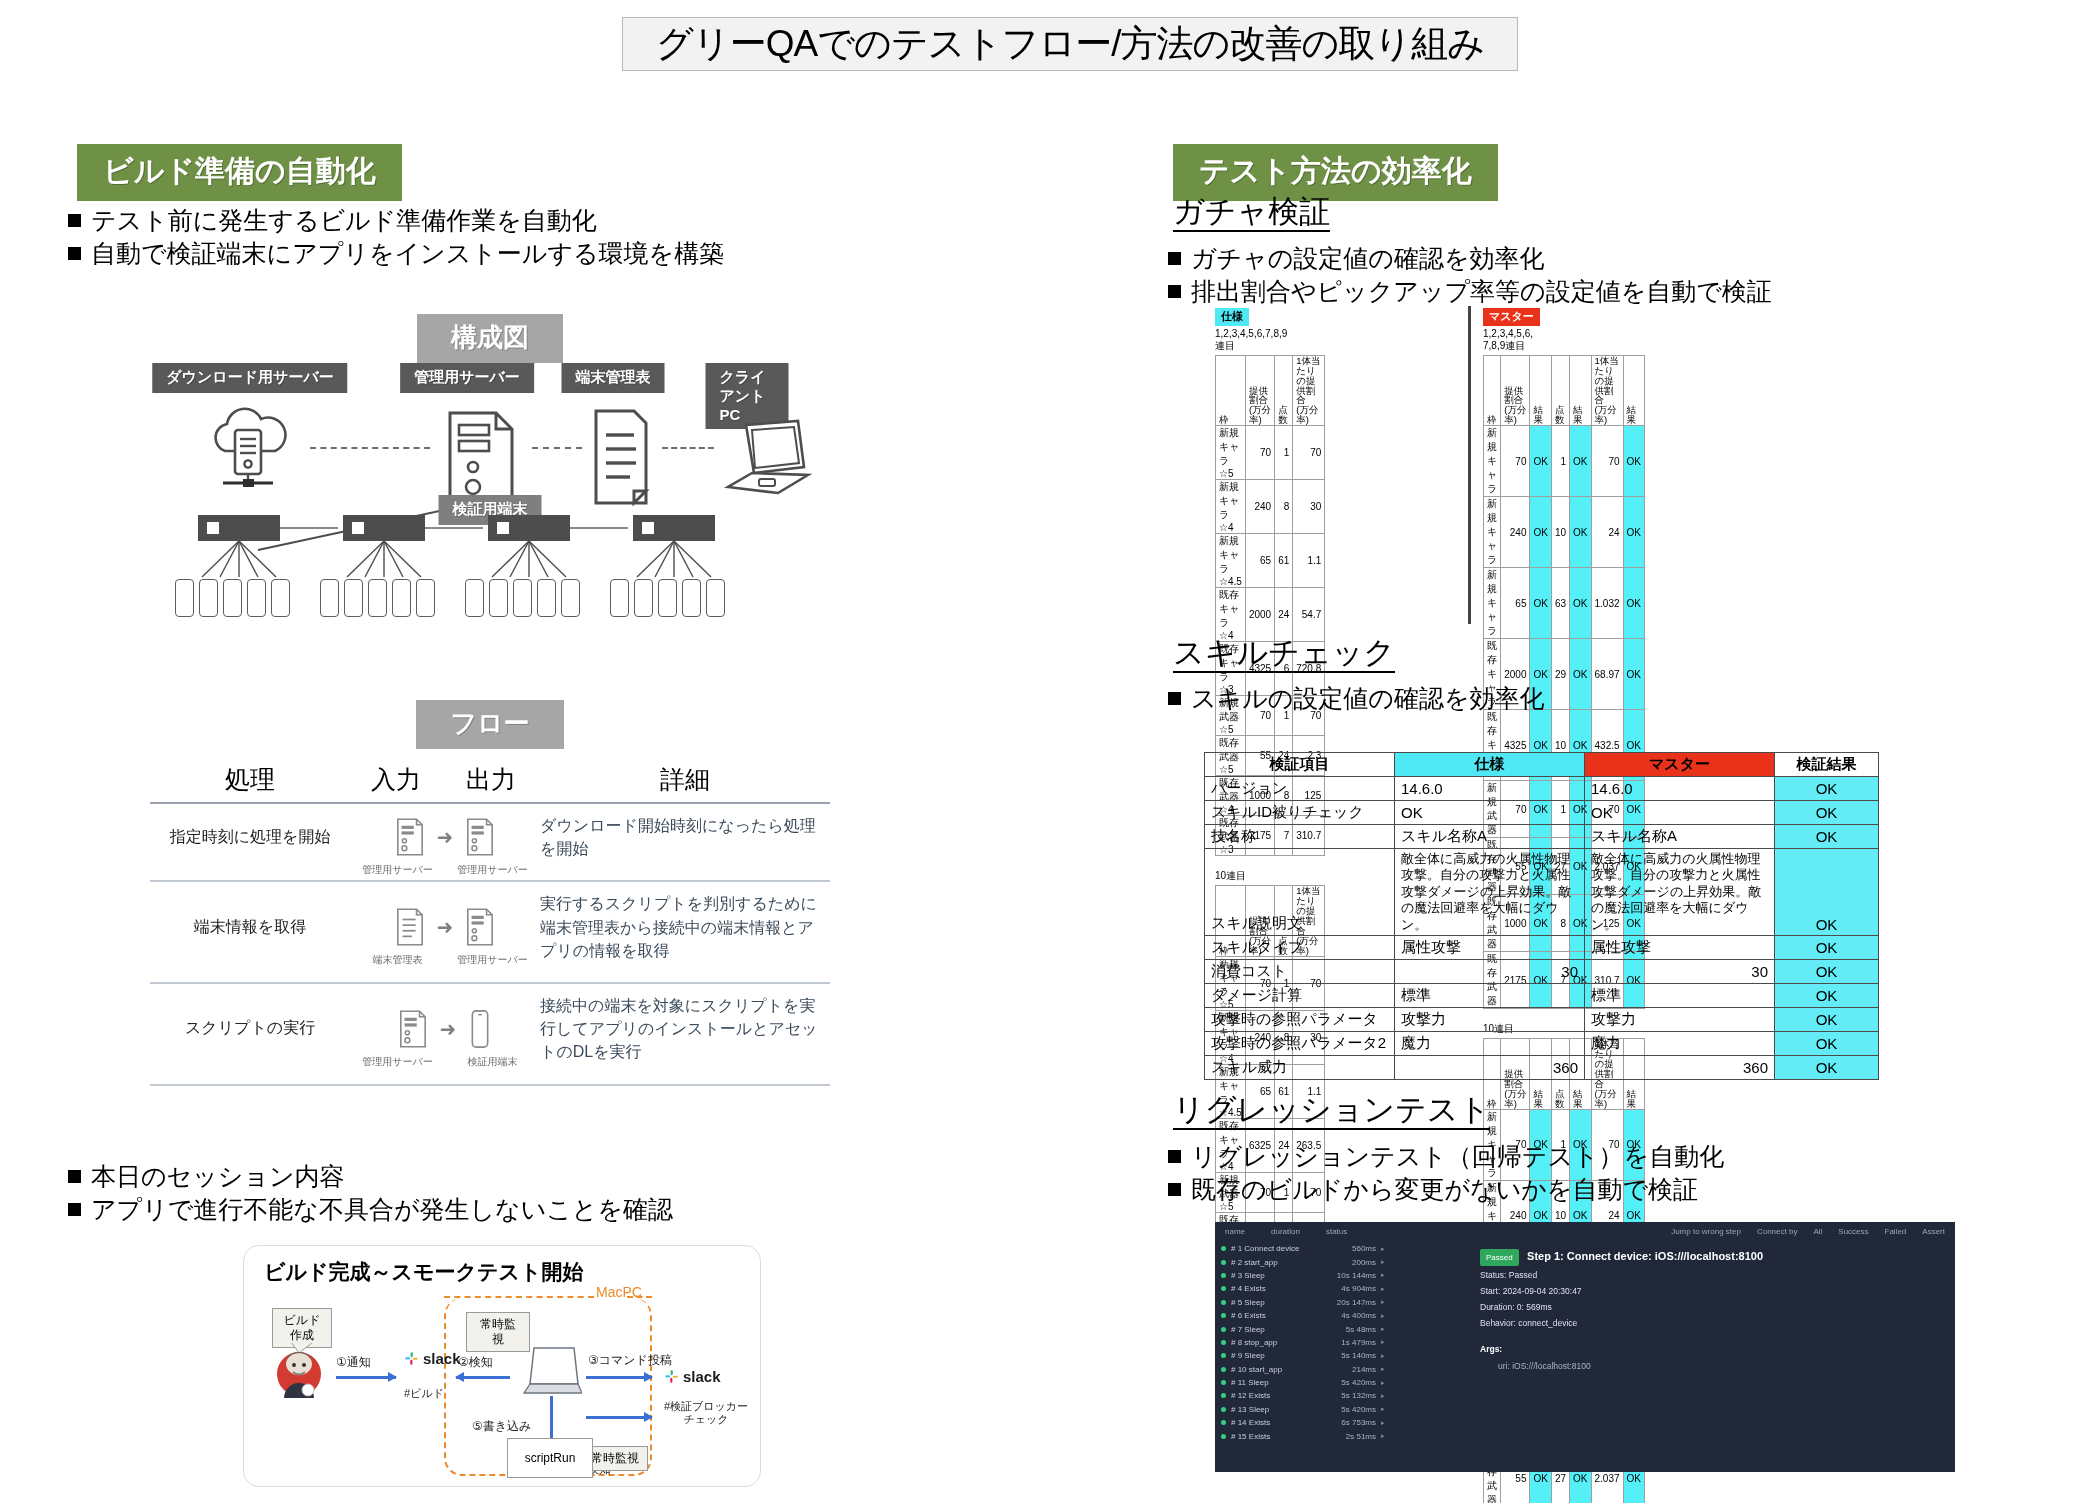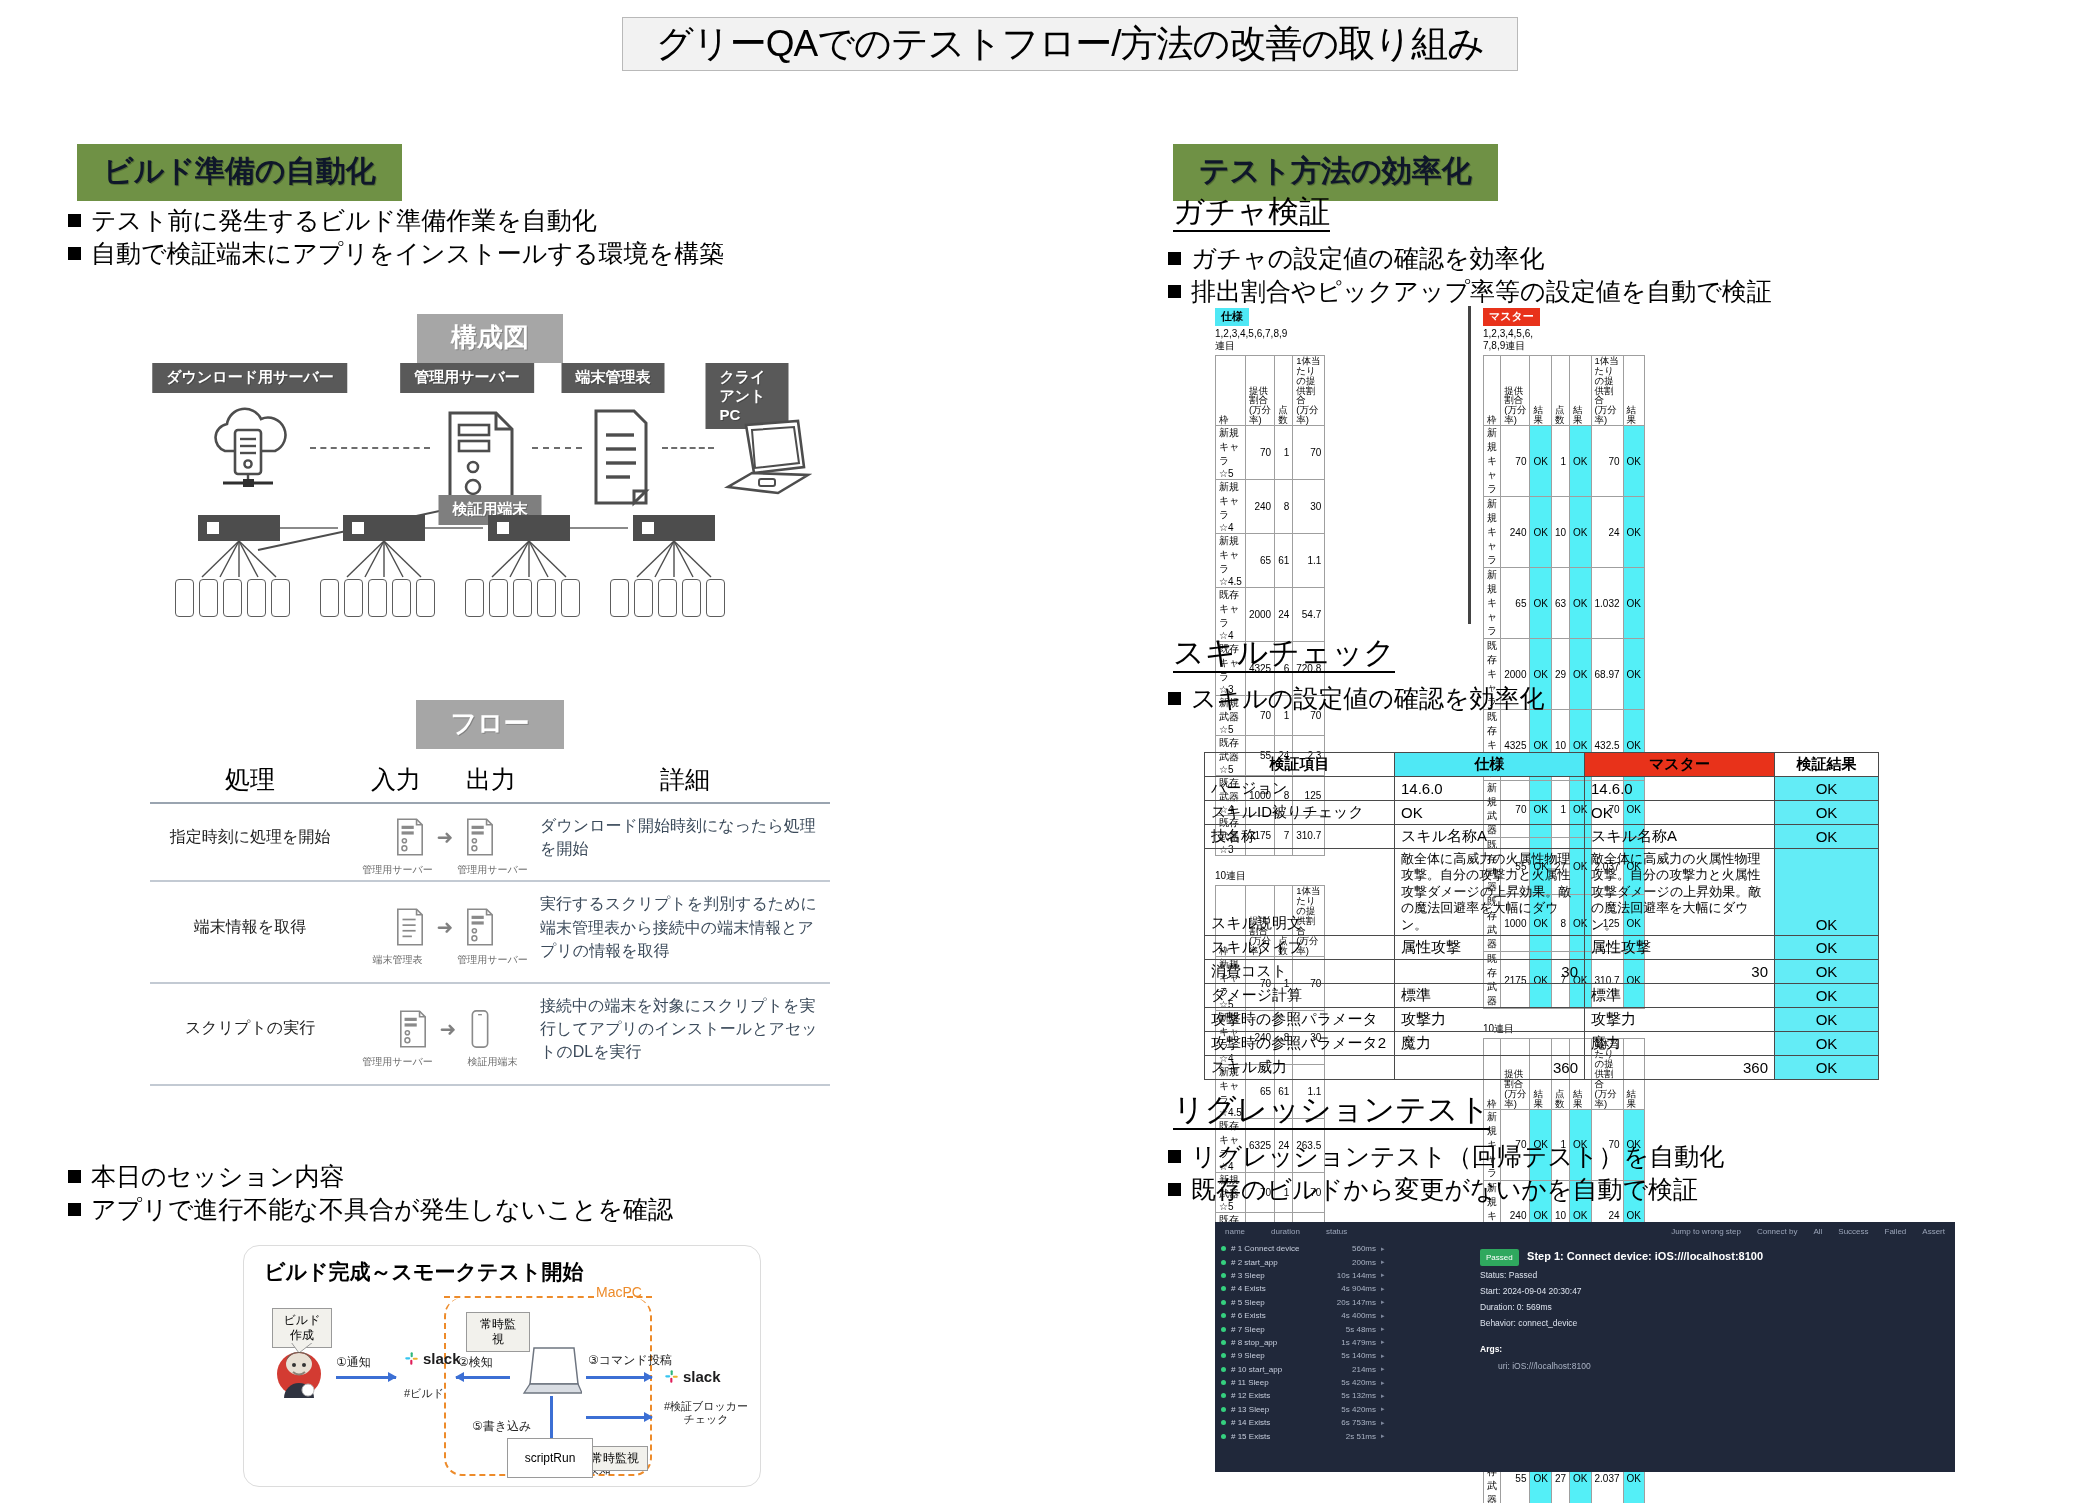--- a/index.html
+++ b/index.html
@@ -23,21 +23,21 @@
 
   
   .col-left{ position:absolute; left:0; top:0; width:1140px; height:1503px; }
   .col-right{ position:absolute; left:1140px; top:0; width:960px; height:1503px; }
 
   
   .banner{
     background:#6f9145;
     display:inline-flex; align-items:center; justify-content:center;
     padding:7px 26px 9px 26px;
-    color:#0f172a; font-size:30px; font-weight:bold;
+    color:#ffffff; font-size:30px; font-weight:bold;
     text-shadow: 1px 1px 0 rgba(0,0,0,.25);
     letter-spacing:0px;
   }
 
   .bullets{ margin:10px 0 0 0; padding:0; list-style:none; }
   .bullets li{
     font-size:25px; line-height:1.32; white-space:nowrap;
     display:flex; align-items:flex-start;
   }
   .bullets li .sq{

